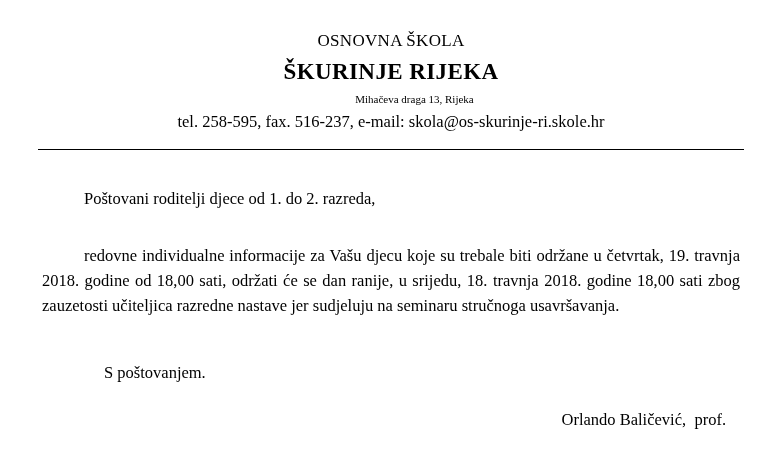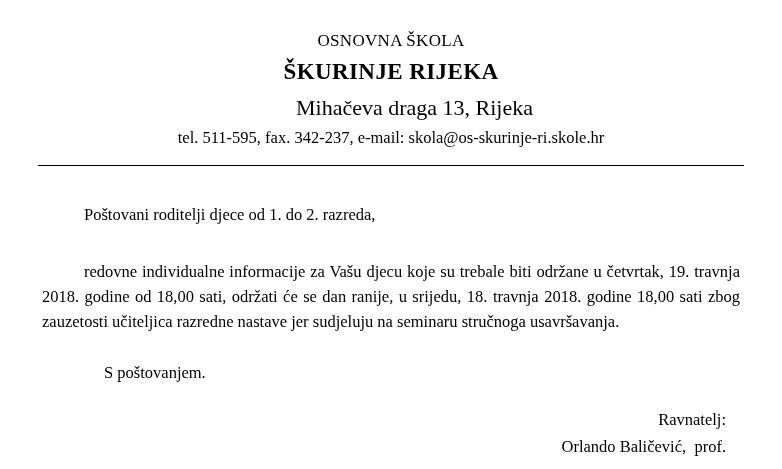--- a/index.html
+++ b/index.html
@@ -32,21 +32,21 @@
   }
   .lh-line2 {
     font-size: 23px;
     font-weight: bold;
     letter-spacing: 0.4px;
     line-height: 1.45;
     margin-top: 2px;
     text-align: center;
   }
   .lh-line3 {
-    font-size: 22px;
+    font-size: 11px;
     line-height: 1.5;
     margin-top: 3px;
     margin-left: 47px;
   }
   .lh-line4 {
     font-size: 16.5px;
     line-height: 1.5;
     margin-top: 2px;
   }
   .rule {
@@ -62,21 +62,21 @@
   }
   .para-greeting {
     margin-top: 36px;
     text-indent: 42px;
   }
   .para-main {
     margin-top: 32px;
     text-indent: 42px;
   }
   .para-closing {
-    margin-top: 26px;
+    margin-top: 42px;
     text-indent: 62px;
   }
   .signature {
     margin: 22px 56px 0 0;
     text-align: right;
     font-size: 16.5px;
     line-height: 1.6;
   }
   .sig-name {
     white-space: pre;
@@ -85,29 +85,28 @@
 </style>
 </head>
 <body>
 
 <div class="page">
 
   <div class="letterhead">
     <div class="lh-line1">OSNOVNA ŠKOLA</div>
     <div class="lh-line2">ŠKURINJE RIJEKA</div>
     <div class="lh-line3">Mihačeva draga 13, Rijeka</div>
-    <div class="lh-line4">tel. 511-595, fax. 342-237, e-mail: skola@os-skurinje-ri.skole.hr</div>
+    <div class="lh-line4">tel. 258-595, fax. 516-237, e-mail: skola@os-skurinje-ri.skole.hr</div>
   </div>
 
   <hr class="rule">
 
   <div class="body-text">
     <p class="para-greeting">Poštovani roditelji djece od 1. do 2. razreda,</p>
     <p class="para-main">redovne individualne informacije za Vašu djecu  koje su trebale biti održane u četvrtak, 19. travnja 2018. godine od 18,00 sati, održati će se dan ranije, u srijedu, 18. travnja 2018. godine 18,00 sati zbog zauzetosti učiteljica  razredne nastave jer sudjeluju na seminaru stručnoga usavršavanja.</p>
     <p class="para-closing">S poštovanjem.</p>
   </div>
 
   <div class="signature">
-    <div>Ravnatelj:</div>
     <div class="sig-name">Orlando Baličević,  prof.</div>
   </div>
 
 </div>
 
 </body></html>

